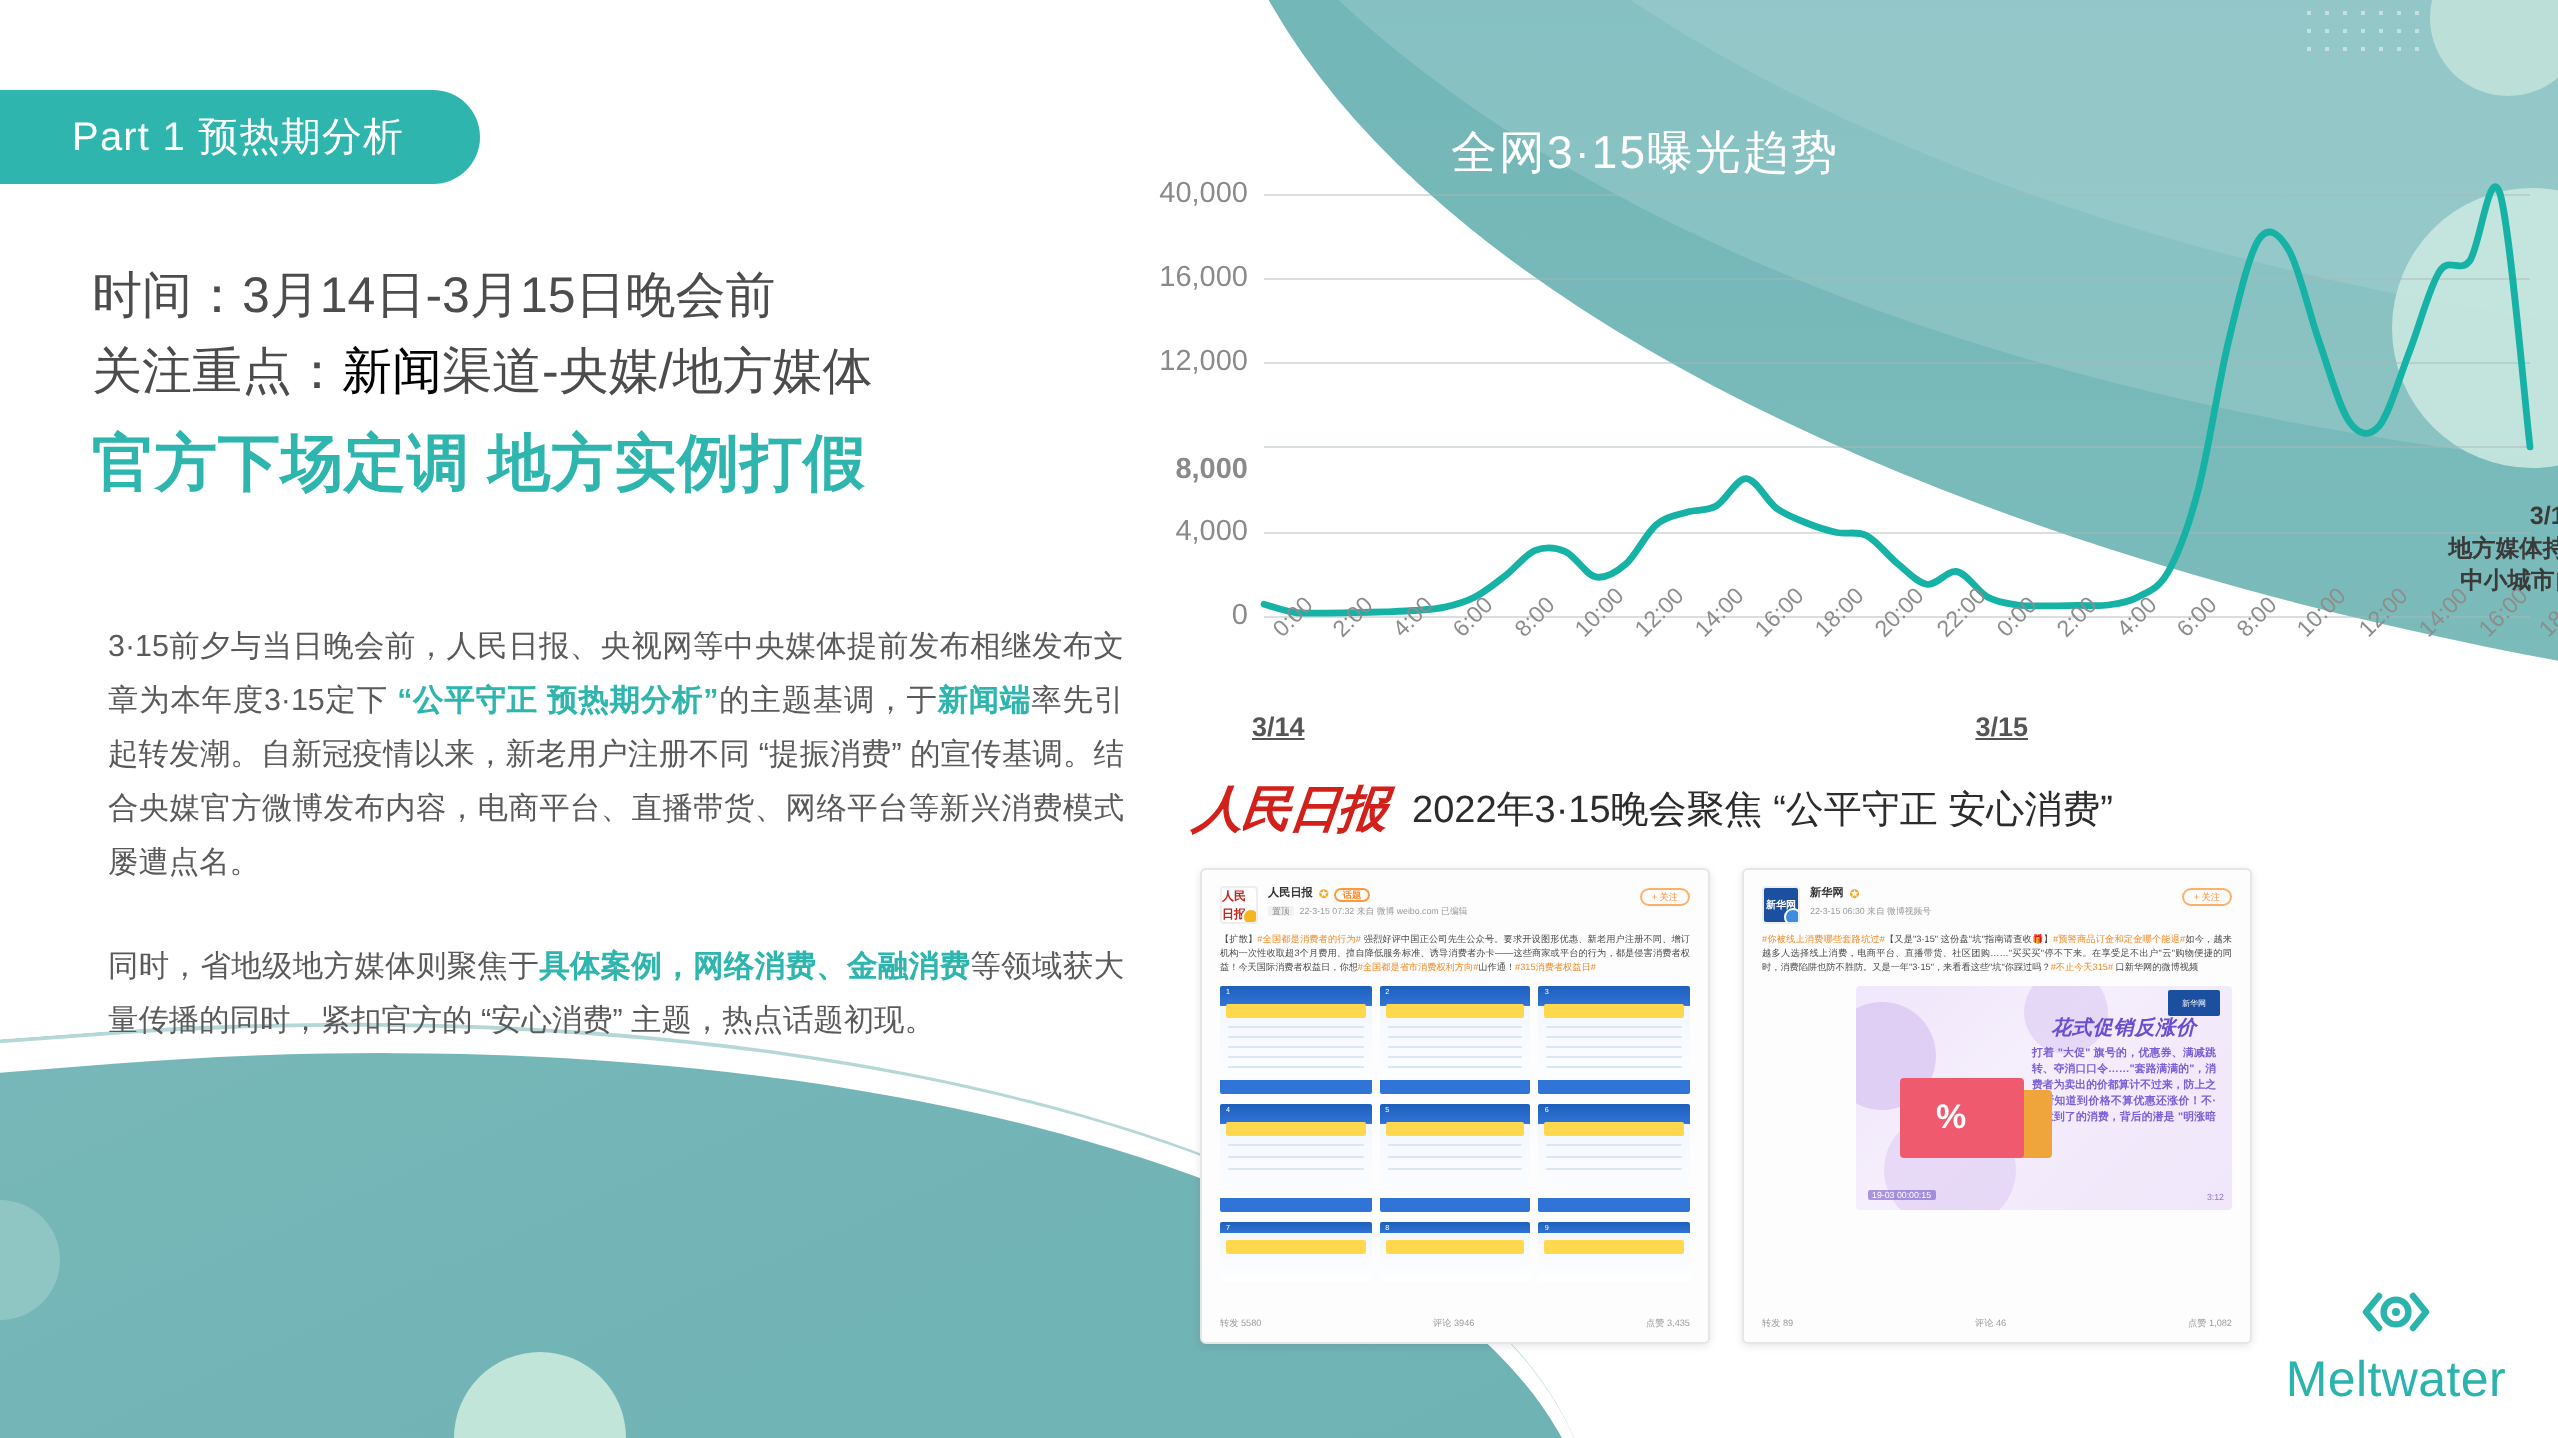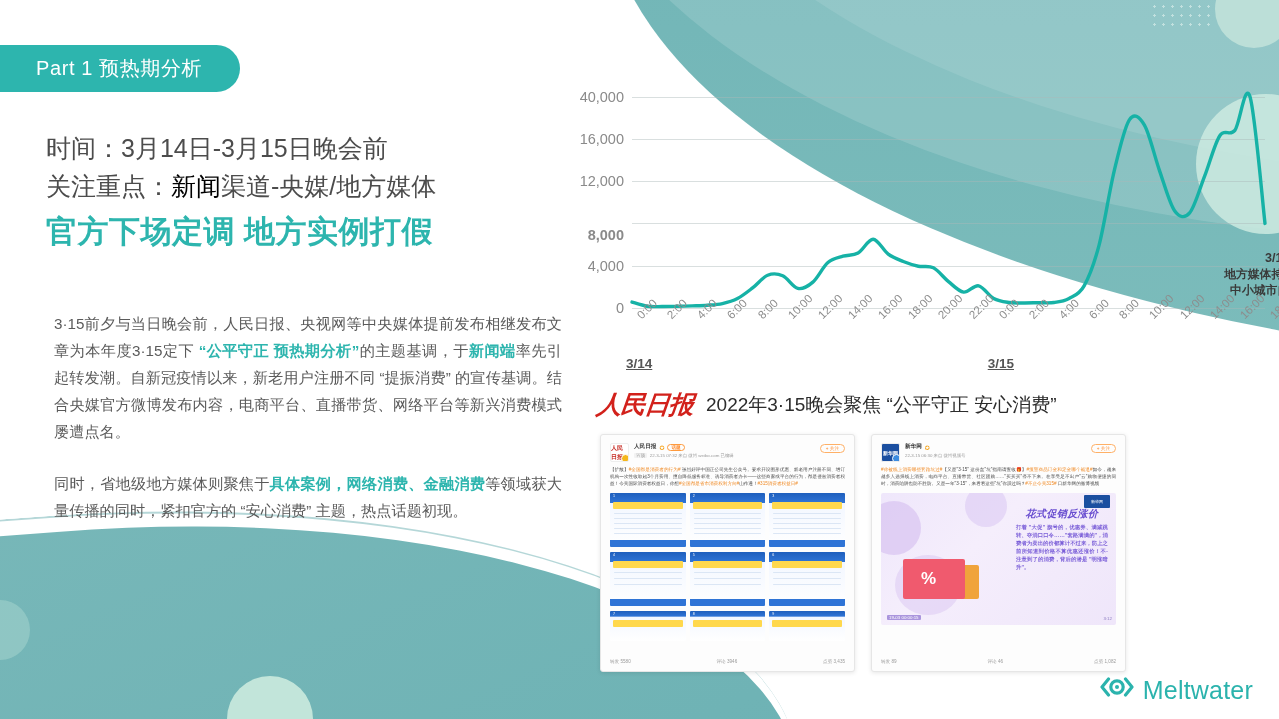--- a/index.html
+++ b/index.html
@@ -160,22 +160,23 @@
     background:#ffd84d;
   }
   .gcell .gbar{position:absolute;left:4px;right:4px;height:1.6px;background:#dbe6f5;border-radius:1px;}
   .gcell .gtag{position:absolute;left:3px;top:1.5px;font-size:3.6px;color:#fff;}
   .gcell .gfoot{position:absolute;left:0;right:0;bottom:0;height:7px;background:#2f74d6;}
   .c-actions{
     position:absolute;left:9px;right:9px;bottom:7px;display:flex;
     justify-content:space-between;font-size:4.6px;color:#9b9b9b;
   }
   .poster{
-    margin-top:5px;height:132px;border-radius:2px;position:relative;overflow:hidden;
+    margin-top:5px;height:112px;border-radius:2px;position:relative;overflow:hidden;
     background:linear-gradient(135deg,#efe7fb 0%,#f5eefc 40%,#efe6fa 100%);
+    margin-left:47px;
   }
   .poster .blob{position:absolute;border-radius:50%;background:#d9c6f2;opacity:.75;}
   .poster .ptitle{
     position:absolute;right:8px;top:14px;width:92px;text-align:center;
     font-size:10px;font-weight:bold;font-style:italic;color:#6a4fd0;letter-spacing:.4px;
   }
   .poster .ptext{
     position:absolute;right:8px;top:30px;width:92px;text-align:justify;
     font-size:5.4px;font-weight:bold;line-height:8px;color:#7b5fd8;
   }
@@ -195,21 +196,21 @@
     color:#fff;font-size:4px;display:flex;align-items:center;justify-content:center;
     border-radius:1px;
   }
   .poster .pstamp{
     position:absolute;left:6px;bottom:5px;font-size:4.4px;color:#fff;
     background:rgba(120,90,200,.6);padding:0 2px;border-radius:1px;
   }
   .poster .pright{position:absolute;right:4px;bottom:4px;font-size:4.4px;color:#8a7ac0;}
 
   
-  .mw{position:absolute;right:26px;bottom:14px;display:flex;gap:9px;}
+  .mw{position:absolute;right:26px;bottom:14px;display:flex;align-items:center;gap:9px;flex-direction:column;}
   .mw-txt{color:#2bb3ad;font-size:25px;letter-spacing:.2px;}
 </style>
 </head>
 <body>
 
 <div class="slide">
 
   <div class="bg-layer">
     <div class="top-teal"></div>
     <div class="top-teal2"></div>
@@ -234,20 +235,21 @@
     <div class="lead-line">
       <span>关注重点：</span><span class="tealtxt">新闻</span><span>渠道-央媒/地方媒体</span>
     </div>
     <div class="lead-big">官方下场定调 地方实例打假</div>
   </div>
 
   <div class="para para-1"><span>3·15前夕与当日晚会前，人民日报、央视网等中央媒体提前发布相继发布文章为本年度3·15定下</span><b> “公平守正 预热期分析”</b><span>的主题基调，于</span><b>新闻端</b><span>率先引起转发潮。自新冠疫情以来，新老用户注册不同 “提振消费” 的宣传基调。结合央媒官方微博发布内容，电商平台、直播带货、网络平台等新兴消费模式屡遭点名。</span></div>
   <div class="para para-2"><span>同时，省地级地方媒体则聚焦于</span><b>具体案例，网络消费、金融消费</b><span>等领域获大量传播的同时，紧扣官方的 “安心消费” 主题，热点话题初现。</span></div>
 
   <div class="chart-wrap">
+    <div class="chart-title">全网3·15曝光趋势</div>
     <div class="yaxis">
         <div class="ytick" style="top: 222px;">0</div>
         <div class="ytick" style="top: 179.714px;">4,000</div>
         <div class="ytick" style="top: 149px; font-weight: bold;">8,000</div>
         <div class="ytick" style="top: 95.1429px;">12,000</div>
         <div class="ytick" style="top: 52.8571px;">16,000</div>
         <div class="ytick" style="top: 10.5714px;">40,000</div>
       </div>
     <div class="plot">
         <div class="gline" style="top: 10.5714px;"></div>

